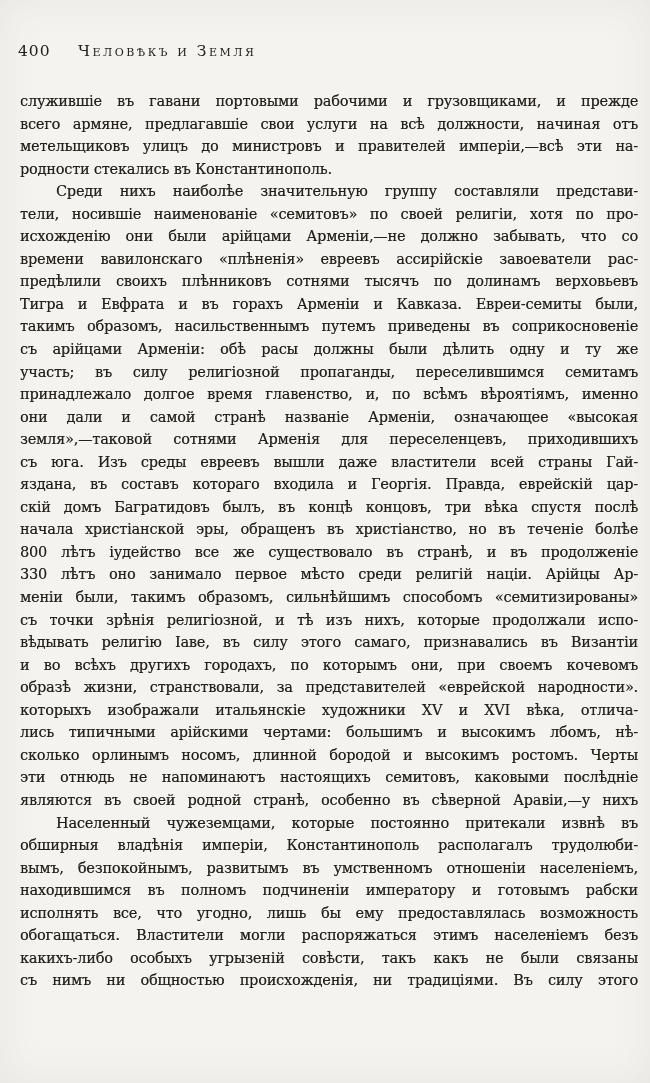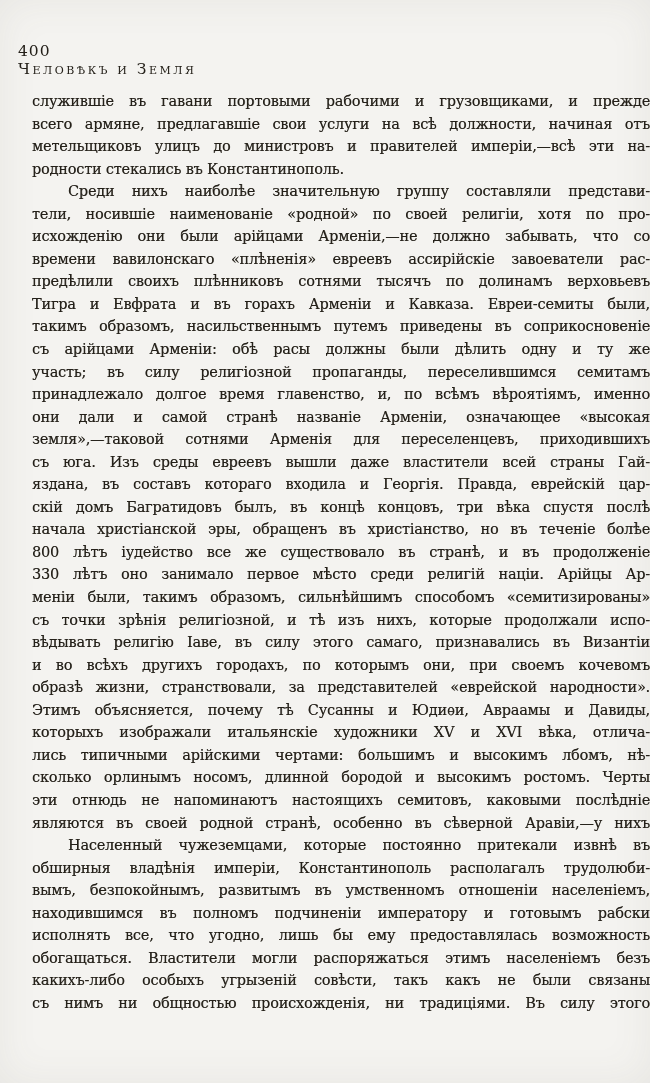--- a/index.html
+++ b/index.html
@@ -22,39 +22,38 @@
     box-shadow:inset 0 0 40px rgba(90,85,75,0.08);
   }
   .running-head{
     position:absolute;
     top:42px;
     left:18px;
     right:18px;
     height:22px;
     display:flex;
     align-items:baseline;
-    flex-direction:column;
   }
   .page-number{
     font-size:15.5px;
     letter-spacing:1px;
     min-width:60px;
   }
   .head-title{
     flex:1;
     text-align:left;
     font-variant:small-caps;
     font-size:15.5px;
     letter-spacing:2.5px;
     padding-right:60px; 
   }
   .text-block{
     position:absolute;
     top:90px;
-    left:32px;
+    left:20px;
     width:618px;
     font-size:14.4px;
     letter-spacing:-0.15px;
     line-height:22.55px;
     text-shadow:0.3px 0 0 rgba(36,32,25,0.55);
   }
   .paragraph{margin:0;}
   .line{
     text-align:justify;
     text-align-last:justify;
@@ -81,21 +80,21 @@
 
   <div class="text-block">
       <div class="paragraph">
         <div class="line">служившіе въ гавани портовыми рабочими и грузовщиками, и прежде</div>
         <div class="line">всего армяне, предлагавшіе свои услуги на всѣ должности, начиная отъ</div>
         <div class="line">метельщиковъ улицъ до министровъ и правителей имперіи,—всѣ эти на-</div>
         <div class="line unjust">родности стекались въ Константинополь.</div>
       </div>
       <div class="paragraph">
         <div class="line indent">Среди нихъ наиболѣе значительную группу составляли представи-</div>
-        <div class="line">тели, носившіе наименованіе «родной» по своей религіи, хотя по про-</div>
+        <div class="line">тели, носившіе наименованіе «семитовъ» по своей религіи, хотя по про-</div>
         <div class="line">исхожденію они были арійцами Арменіи,—не должно забывать, что со</div>
         <div class="line">времени вавилонскаго «плѣненія» евреевъ ассирійскіе завоеватели рас-</div>
         <div class="line">предѣлили своихъ плѣнниковъ сотнями тысячъ по долинамъ верховьевъ</div>
         <div class="line">Тигра и Евфрата и въ горахъ Арменіи и Кавказа. Евреи-семиты были,</div>
         <div class="line">такимъ образомъ, насильственнымъ путемъ приведены въ соприкосновеніе</div>
         <div class="line">съ арійцами Арменіи: обѣ расы должны были дѣлить одну и ту же</div>
         <div class="line">участь; въ силу религіозной пропаганды, переселившимся семитамъ</div>
         <div class="line">принадлежало долгое время главенство, и, по всѣмъ вѣроятіямъ, именно</div>
         <div class="line">они дали и самой странѣ названіе Арменіи, означающее «высокая</div>
         <div class="line">земля»,—таковой сотнями Арменія для переселенцевъ, приходившихъ</div>
@@ -103,21 +102,20 @@
         <div class="line">яздана, въ составъ котораго входила и Георгія. Правда, еврейскій цар-</div>
         <div class="line">скій домъ Багратидовъ былъ, въ концѣ концовъ, три вѣка спустя послѣ</div>
         <div class="line">начала христіанской эры, обращенъ въ христіанство, но въ теченіе болѣе</div>
         <div class="line">800 лѣтъ іудейство все же существовало въ странѣ, и въ продолженіе</div>
         <div class="line">330 лѣтъ оно занимало первое мѣсто среди религій націи. Арійцы Ар-</div>
         <div class="line">меніи были, такимъ образомъ, сильнѣйшимъ способомъ «семитизированы»</div>
         <div class="line">съ точки зрѣнія религіозной, и тѣ изъ нихъ, которые продолжали испо-</div>
         <div class="line">вѣдывать религію Іаве, въ силу этого самаго, признавались въ Византіи</div>
         <div class="line">и во всѣхъ другихъ городахъ, по которымъ они, при своемъ кочевомъ</div>
         <div class="line">образѣ жизни, странствовали, за представителей «еврейской народности».</div>
-        <div class="line">Этимъ объясняется, почему тѣ Сусанны и Юдиѳи, Авраамы и Давиды,</div>
         <div class="line">которыхъ изображали итальянскіе художники XV и XVI вѣка, отлича-</div>
         <div class="line">лись типичными арійскими чертами: большимъ и высокимъ лбомъ, нѣ-</div>
         <div class="line">сколько орлинымъ носомъ, длинной бородой и высокимъ ростомъ. Черты</div>
         <div class="line">эти отнюдь не напоминаютъ настоящихъ семитовъ, каковыми послѣдніе</div>
         <div class="line">являются въ своей родной странѣ, особенно въ сѣверной Аравіи,—у нихъ</div>
       </div>
       <div class="paragraph">
         <div class="line indent">Населенный чужеземцами, которые постоянно притекали извнѣ въ</div>
         <div class="line">обширныя владѣнія имперіи, Константинополь располагалъ трудолюби-</div>
         <div class="line">вымъ, безпокойнымъ, развитымъ въ умственномъ отношеніи населеніемъ,</div>

